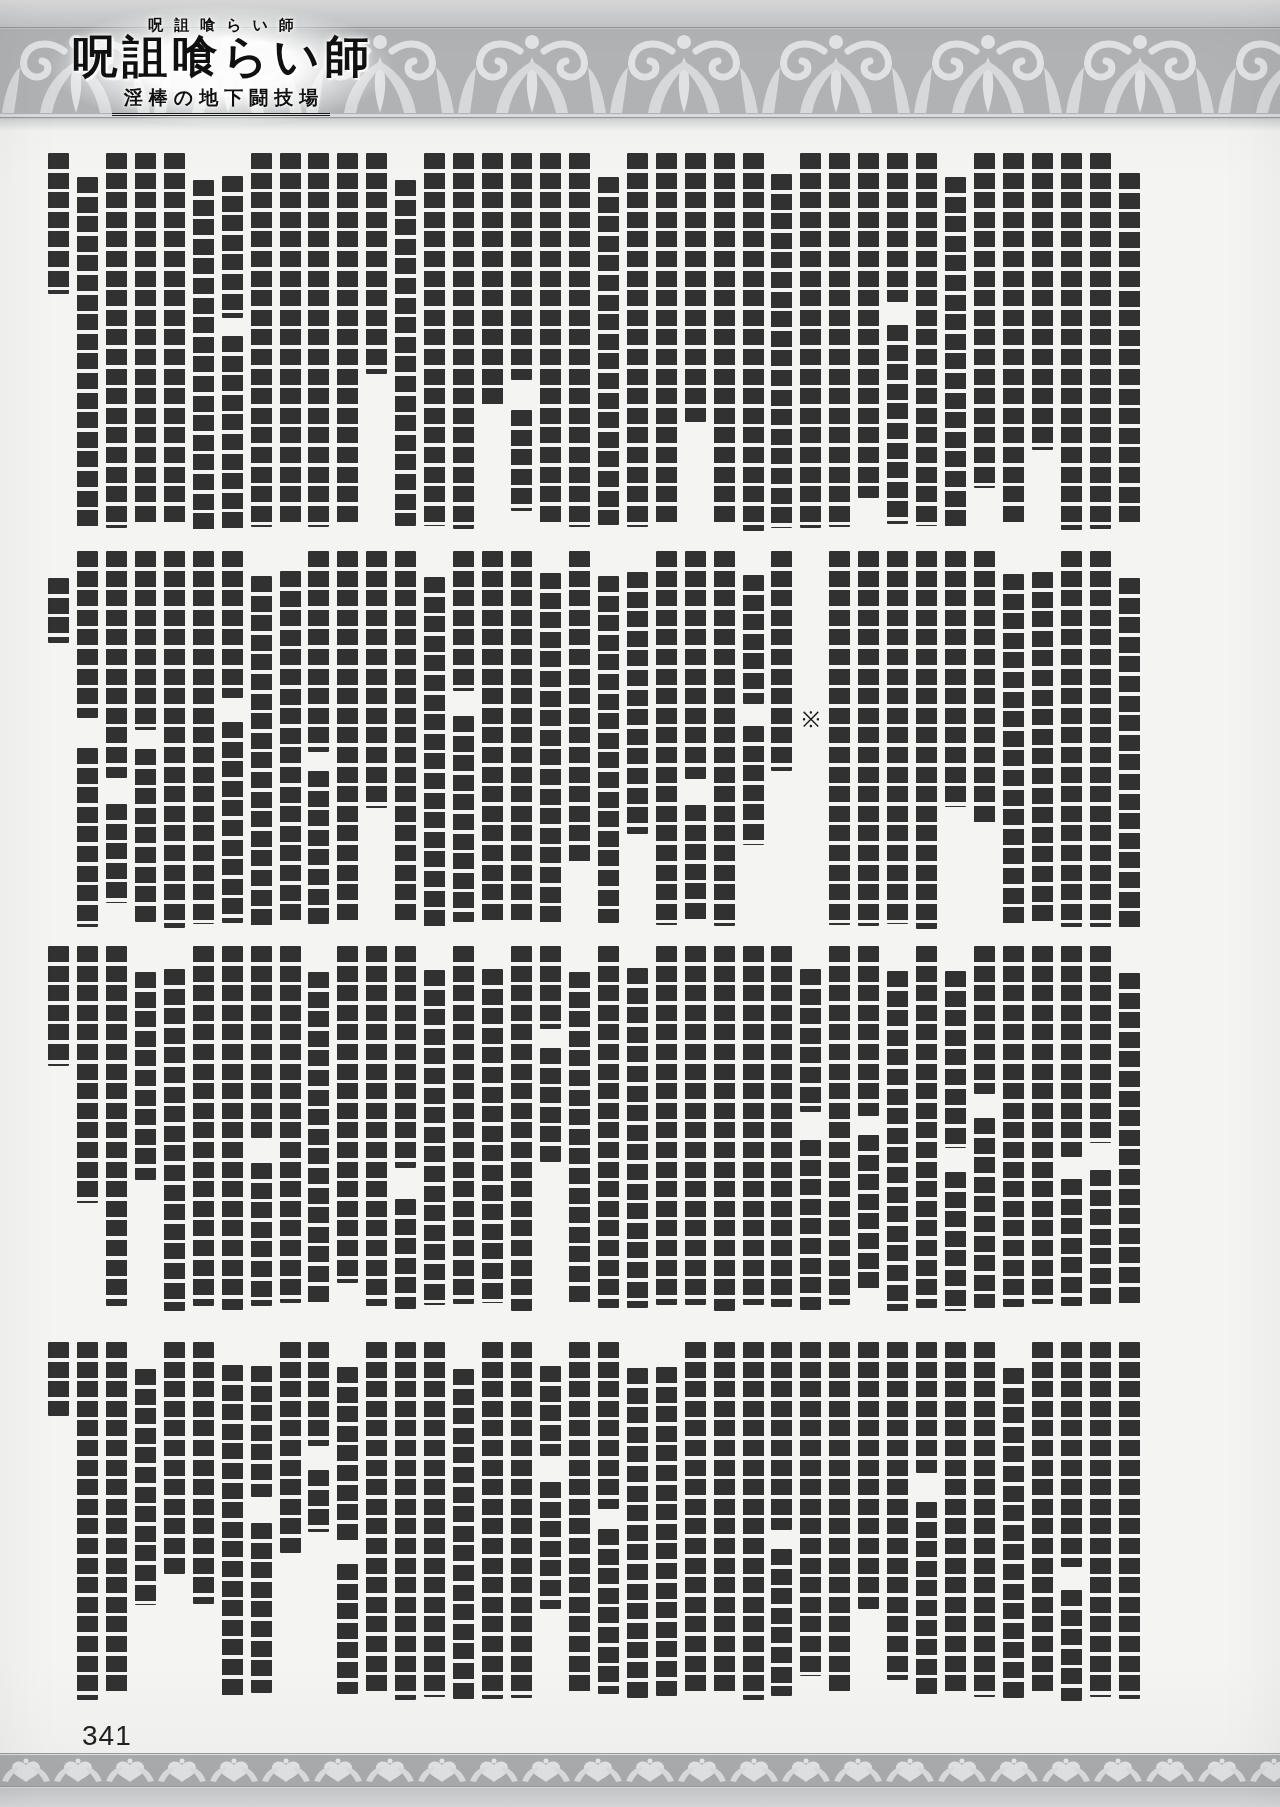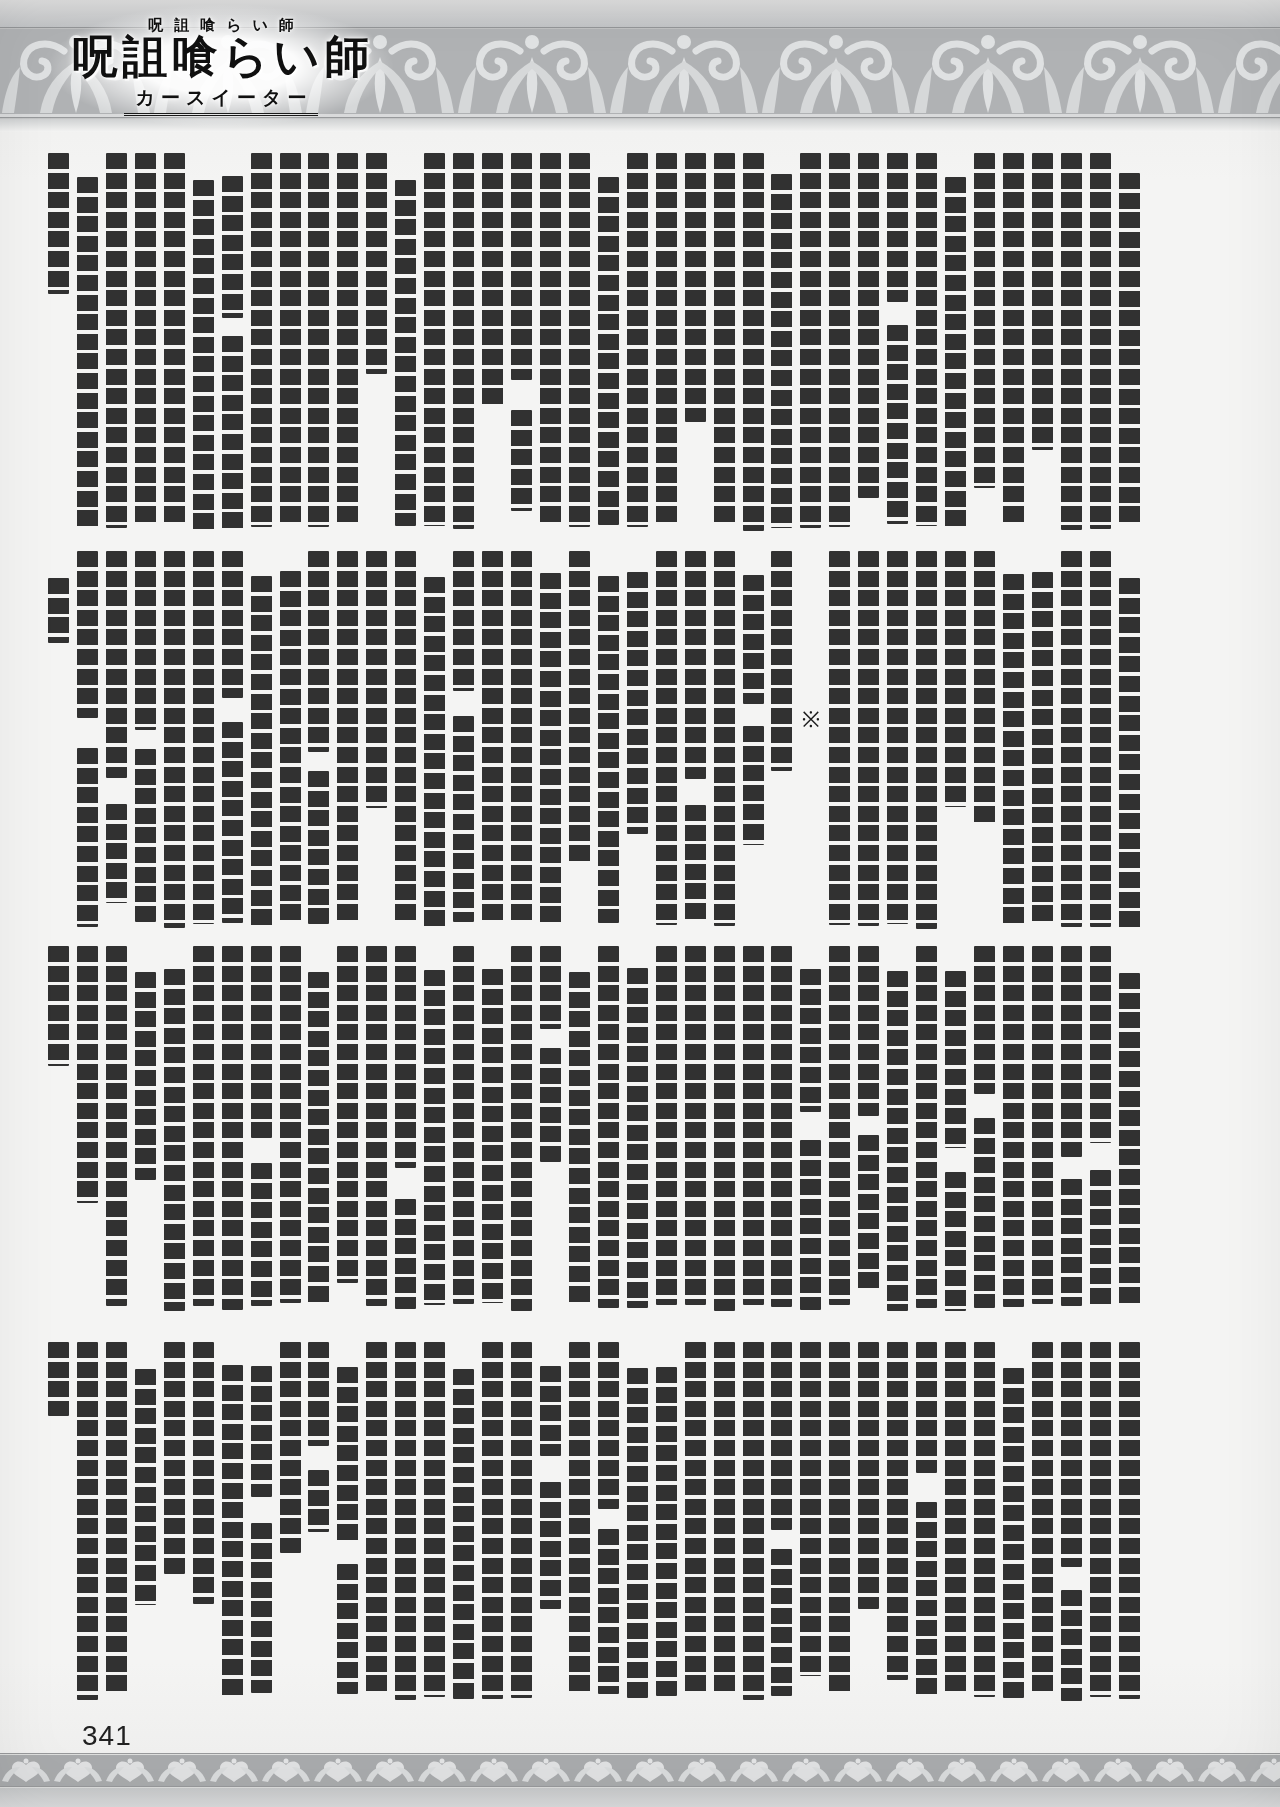--- a/index.html
+++ b/index.html
@@ -110,21 +110,21 @@
   <rect x="0" y="1" width="1280" height="1.2" fill="#98999b"></rect>
   <rect x="0" y="3" width="1280" height="31" fill="#a8aaac"></rect>
   <rect x="0" y="3" width="1280" height="31" fill="url(#pBot)"></rect>
   <rect x="0" y="34" width="1280" height="1.2" fill="#98999b"></rect>
   <rect x="0" y="36" width="1280" height="19" fill="url(#gC)"></rect>
 </svg>
 
 <div class="title-block">
   <div class="title-ruby">呪詛喰らい師</div>
   <div class="title-main">呪詛喰らい師</div>
-  <div><span class="title-sub">カースイーター</span></div>
+  <div><span class="title-sub">淫棒の地下闘技場</span></div>
 </div>
 
 <div id="text-rows">
     <div class="text-row" style="top: 153px; height: 380px;">
       <div class="col">
         <div class="strip" style="margin-top: 20px; height: 352.408px;"></div>
       </div>
       <div class="col">
         <div class="strip" style="margin-top: 0px; height: 376.081px;"></div>
       </div>

